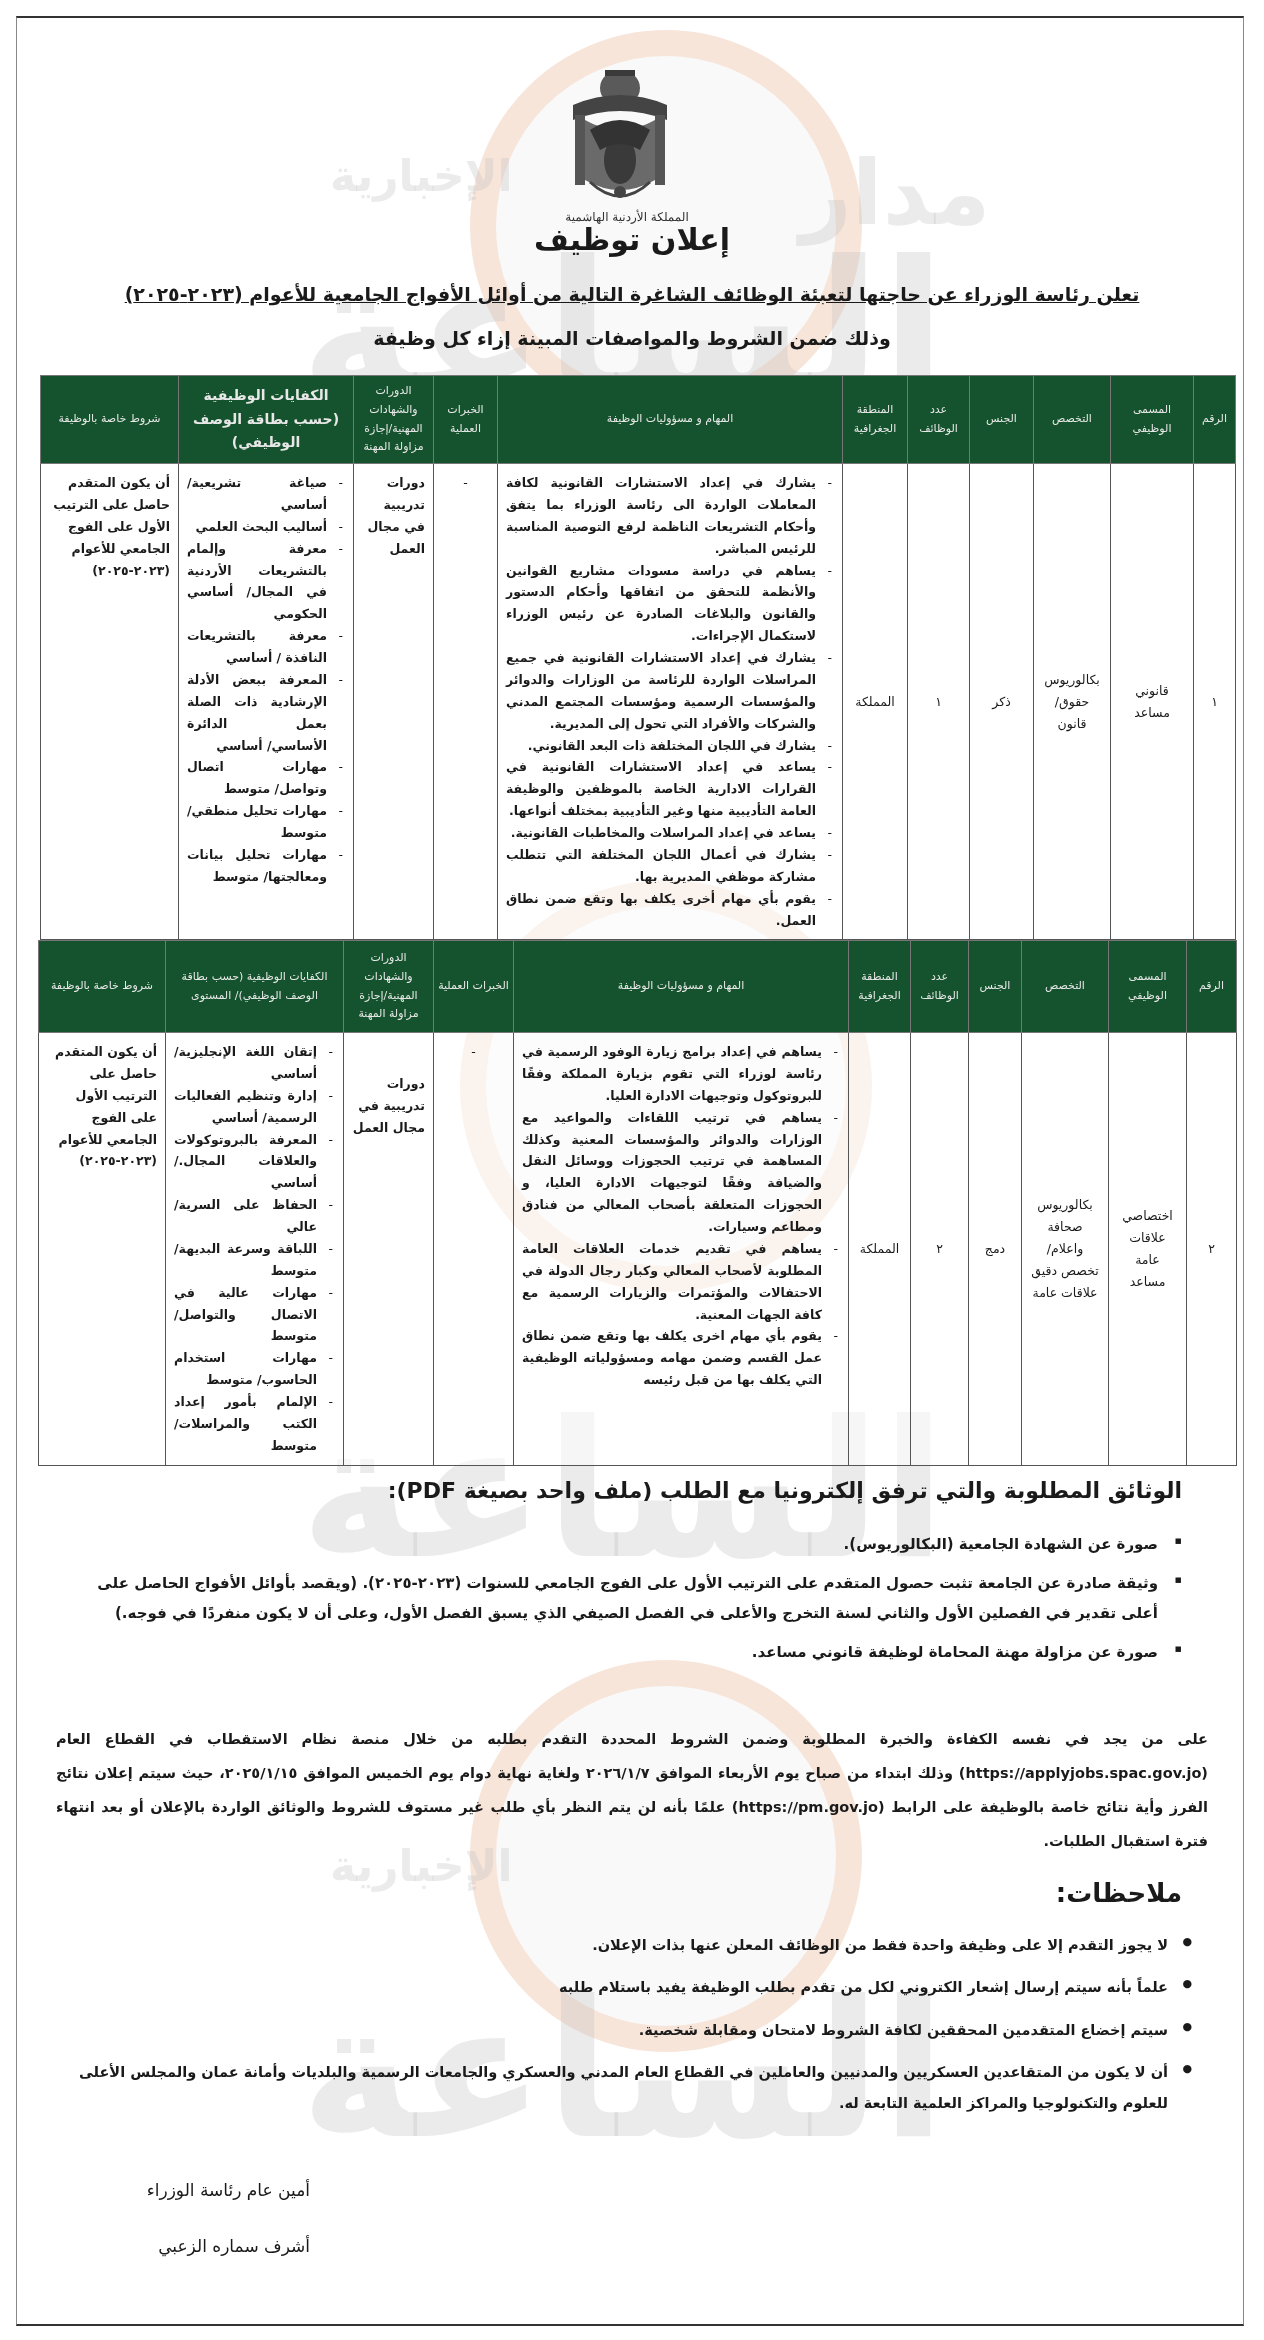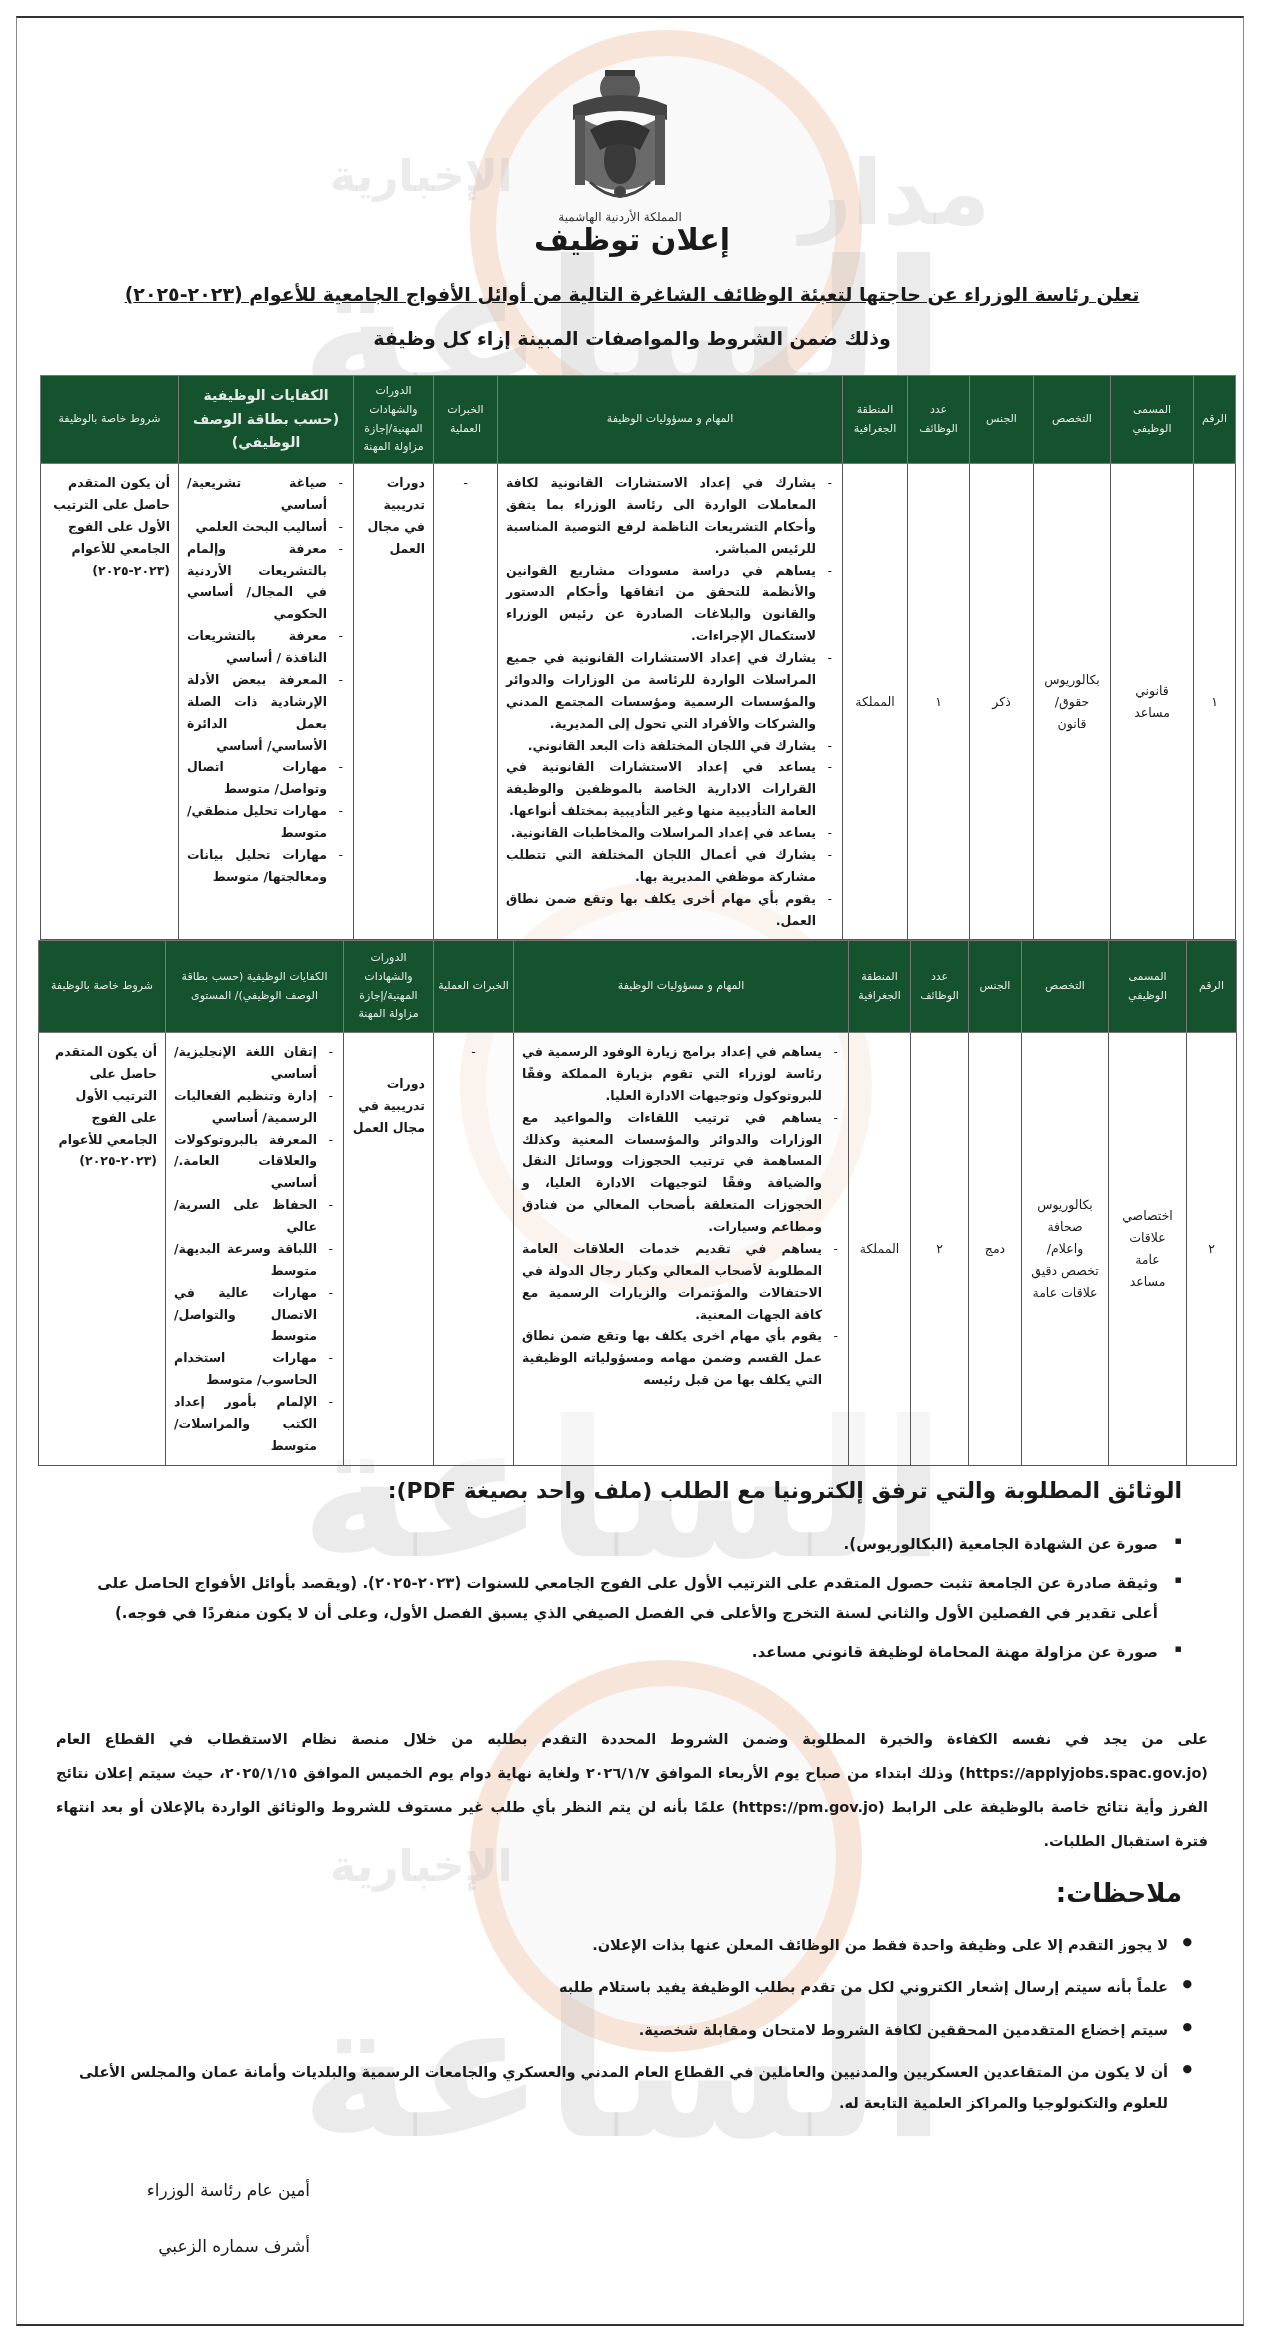--- a/index.html
+++ b/index.html
@@ -89,21 +89,21 @@
       <rect x="60" y="10" width="30" height="6" fill="#3a3a3a"></rect>
       <path d="M28 45 Q75 25 122 45 L122 60 Q75 42 28 60 Z" fill="#444"></path>
       <rect x="30" y="55" width="10" height="70" fill="#555"></rect>
       <rect x="110" y="55" width="10" height="70" fill="#555"></rect>
       <path d="M40 60 Q75 80 110 60 L110 120 Q75 140 40 120 Z" fill="#6a6a6a"></path>
       <ellipse cx="75" cy="100" rx="16" ry="24" fill="#3a3a3a"></ellipse>
       <path d="M45 70 Q75 50 105 70 L95 90 Q75 78 55 90 Z" fill="#333"></path>
       <circle cx="75" cy="132" r="6" fill="#444"></circle>
       <path d="M45 122 Q75 150 105 122" stroke="#444" stroke-width="3" fill="none"></path>
     </svg>
-    <div style="position:absolute; left:0; width:150px; top:150px; text-align:center; font-size:12px; font-family:'DejaVu Serif', serif; color:#333;">المملكة الأردنية الهاشمية</div>
+    <div style="position:absolute; left:7px; width:150px; top:150px; text-align:center; font-size:12px; font-family:'DejaVu Serif', serif; color:#333;">المملكة الأردنية الهاشمية</div>
   </div>
 
   <div class="title">إعلان توظيف</div>
   <div class="subtitle" style="top:283px;text-decoration:underline;">تعلن رئاسة الوزراء عن حاجتها لتعبئة الوظائف الشاغرة التالية من أوائل الأفواج الجامعية للأعوام (٢٠٢٣-٢٠٢٥)</div>
   <div class="subtitle" style="top:327px;">وذلك ضمن الشروط والمواصفات المبينة إزاء كل وظيفة</div>
 
   <table class="jobs" style="left:40px; top:375px; width:1195px;">
     <colgroup>
       <col style="width:42px">
         <col style="width:83px">
@@ -215,21 +215,21 @@
             <li>يساهم في تقديم خدمات العلاقات العامة المطلوبة لأصحاب المعالي وكبار رجال الدولة في الاحتفالات والمؤتمرات والزيارات الرسمية مع كافة الجهات المعنية.</li>
             <li>يقوم بأي مهام اخرى يكلف بها وتقع ضمن نطاق عمل القسم وضمن مهامه ومسؤولياته الوظيفية التي يكلف بها من قبل رئيسه</li>
           </ul>
         </td>
         <td class="top" style="text-align:center;">-</td>
         <td class="top plain" style="padding-top:40px;">دورات تدريبية في مجال العمل</td>
         <td class="top">
           <ul>
             <li>إتقان اللغة الإنجليزية/ أساسي</li>
             <li>إدارة وتنظيم الفعاليات الرسمية/ أساسي</li>
-            <li>المعرفة بالبروتوكولات والعلاقات العامة./ أساسي</li>
+            <li>المعرفة بالبروتوكولات والعلاقات المجال./ أساسي</li>
             <li>الحفاظ على السرية/ عالي</li>
             <li>اللباقة وسرعة البديهة/ متوسط</li>
             <li>مهارات عالية في الاتصال والتواصل/ متوسط</li>
             <li>مهارات استخدام الحاسوب/ متوسط</li>
             <li>الإلمام بأمور إعداد الكتب والمراسلات/ متوسط</li>
           </ul>
         </td>
         <td class="top plain">أن يكون المتقدم حاصل على الترتيب الأول على الفوج الجامعي للأعوام (٢٠٢٣-٢٠٢٥)</td>
       </tr>
     </tbody>

